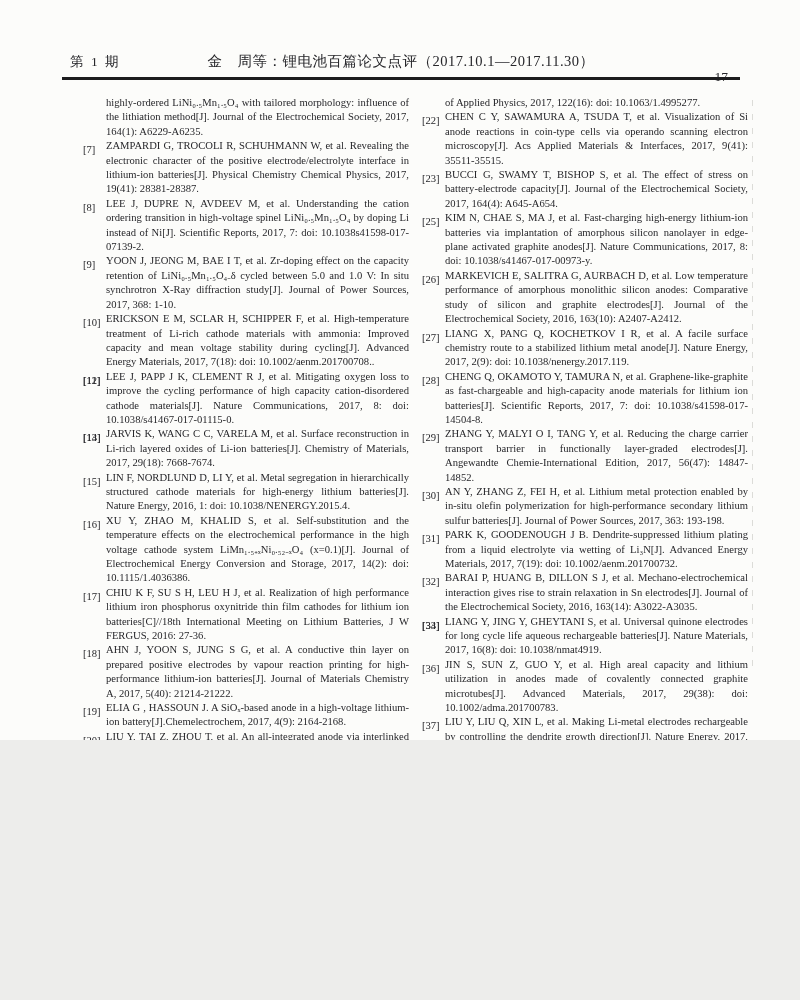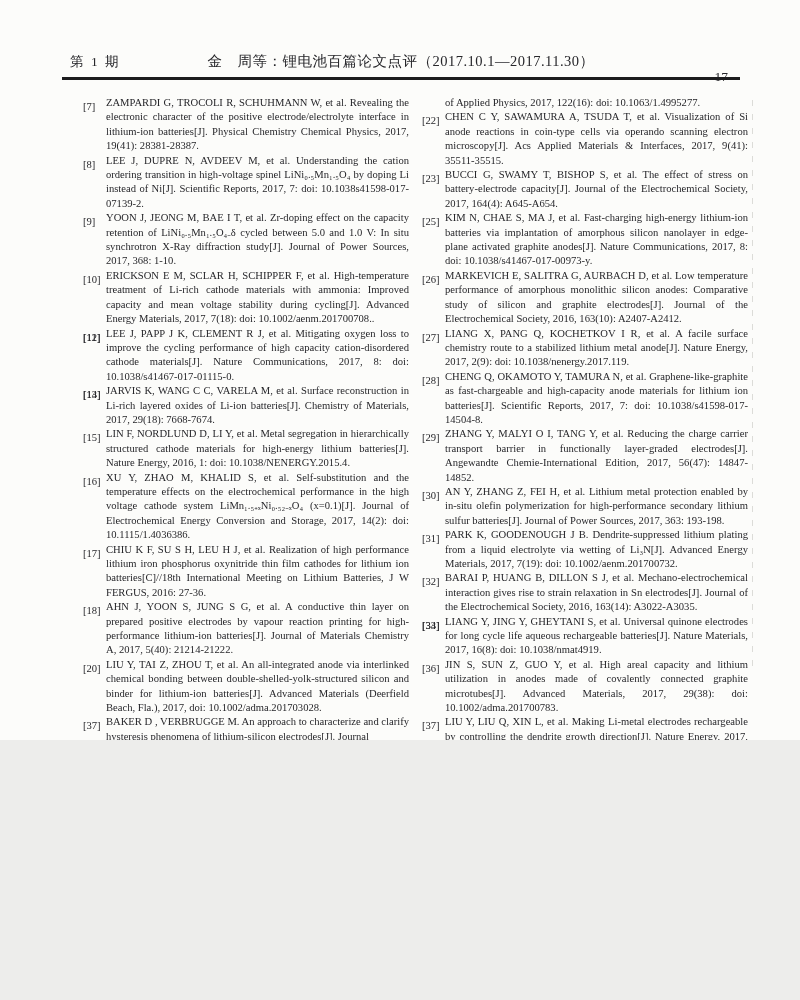--- a/index.html
+++ b/index.html
@@ -95,20 +95,21 @@
   <div class="journal-header">
     <span class="issue">第 1 期</span>
     <span class="title">金　周等：锂电池百篇论文点评（2017.10.1—2017.11.30）</span>
     <span class="pagenum">17</span>
   </div>
   <hr class="header-rule">
 
   <div class="ref-area">
 
     <div class="ref-col">
+      <p class="ref-lead">highly-ordered LiNi₀.₅Mn₁.₅O₄ with tailored morphology: influence of the lithiation method[J]. Journal of the Electrochemical Society, 2017, 164(1): A6229-A6235.</p>
       <div>
 
           <div class="ref-entry">
             <span class="ref-id">[7]</span>
             <span class="ref-text">ZAMPARDI G, TROCOLI R, SCHUHMANN W, et al. Revealing the electronic character of the positive electrode/electrolyte interface in lithium-ion batteries[J]. Physical Chemistry Chemical Physics, 2017, 19(41): 28381-28387.</span>
           </div>
 
           <div class="ref-entry">
             <span class="ref-id">[8]</span>
             <span class="ref-text">LEE J, DUPRE N, AVDEEV M, et al. Understanding the cation ordering transition in high-voltage spinel LiNi₀.₅Mn₁.₅O₄ by doping Li instead of Ni[J]. Scientific Reports, 2017, 7: doi: 10.1038s41598-017-07139-2.</span>
@@ -155,20 +156,24 @@
           <div class="ref-entry">
             <span class="ref-id">[17]</span>
             <span class="ref-text">CHIU K F, SU S H, LEU H J, et al. Realization of high performance lithium iron phosphorus oxynitride thin film cathodes for lithium ion batteries[C]//18th International Meeting on Lithium Batteries, J W FERGUS, 2016: 27-36.</span>
           </div>
 
           <div class="ref-entry">
             <span class="ref-id">[18]</span>
             <span class="ref-text">AHN J, YOON S, JUNG S G, et al. A conductive thin layer on prepared positive electrodes by vapour reaction printing for high-performance lithium-ion batteries[J]. Journal of Materials Chemistry A, 2017, 5(40): 21214-21222.</span>
           </div>
 
+          <div class="ref-entry">
+            <span class="ref-id">[19]</span>
+            <span class="ref-text">ELIA G , HASSOUN J. A SiOₓ-based anode in a high-voltage lithium-ion battery[J].Chemelectrochem, 2017, 4(9): 2164-2168.</span>
+          </div>
 
           <div class="ref-entry">
             <span class="ref-id">[20]</span>
             <span class="ref-text">LIU Y, TAI Z, ZHOU T, et al. An all-integrated anode via interlinked chemical bonding between double-shelled-yolk-structured silicon and binder for lithium-ion batteries[J]. Advanced Materials (Deerfield Beach, Fla.), 2017, doi: 10.1002/adma.201703028.</span>
           </div>
 
           <div class="ref-entry">
             <span class="ref-id">[37]</span>
             <span class="ref-text">BAKER D , VERBRUGGE M. An approach to characterize and clarify hysteresis phenomena of lithium-silicon electrodes[J]. Journal</span>
           </div>

